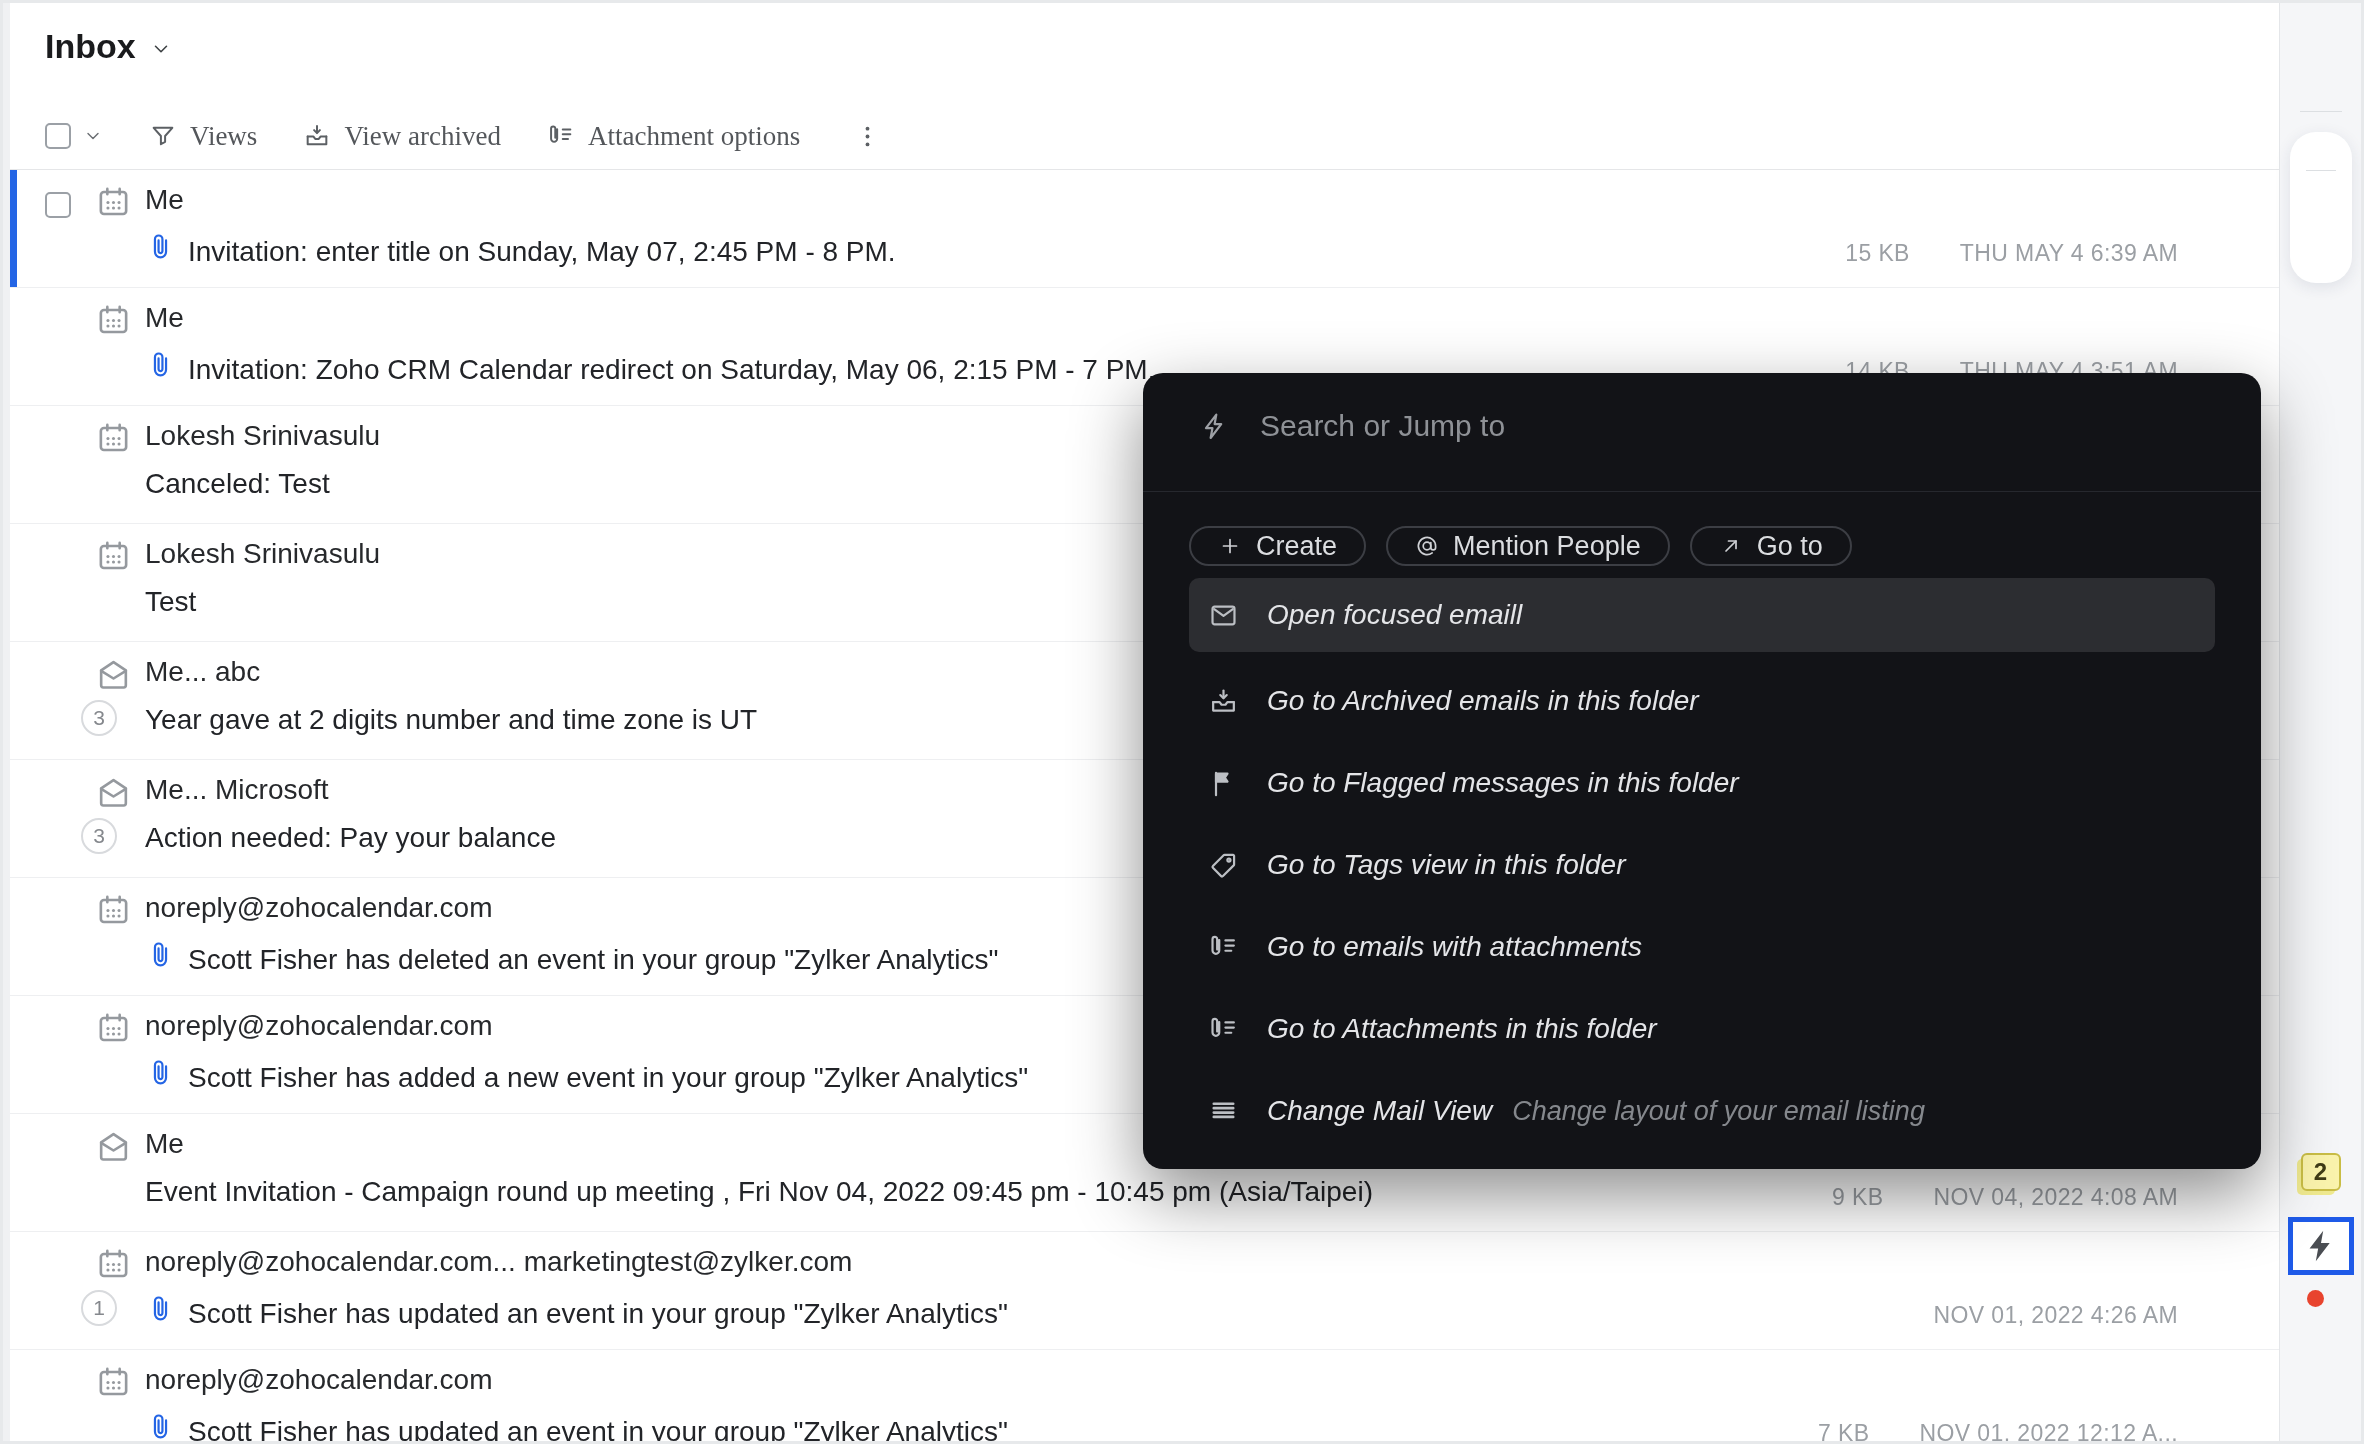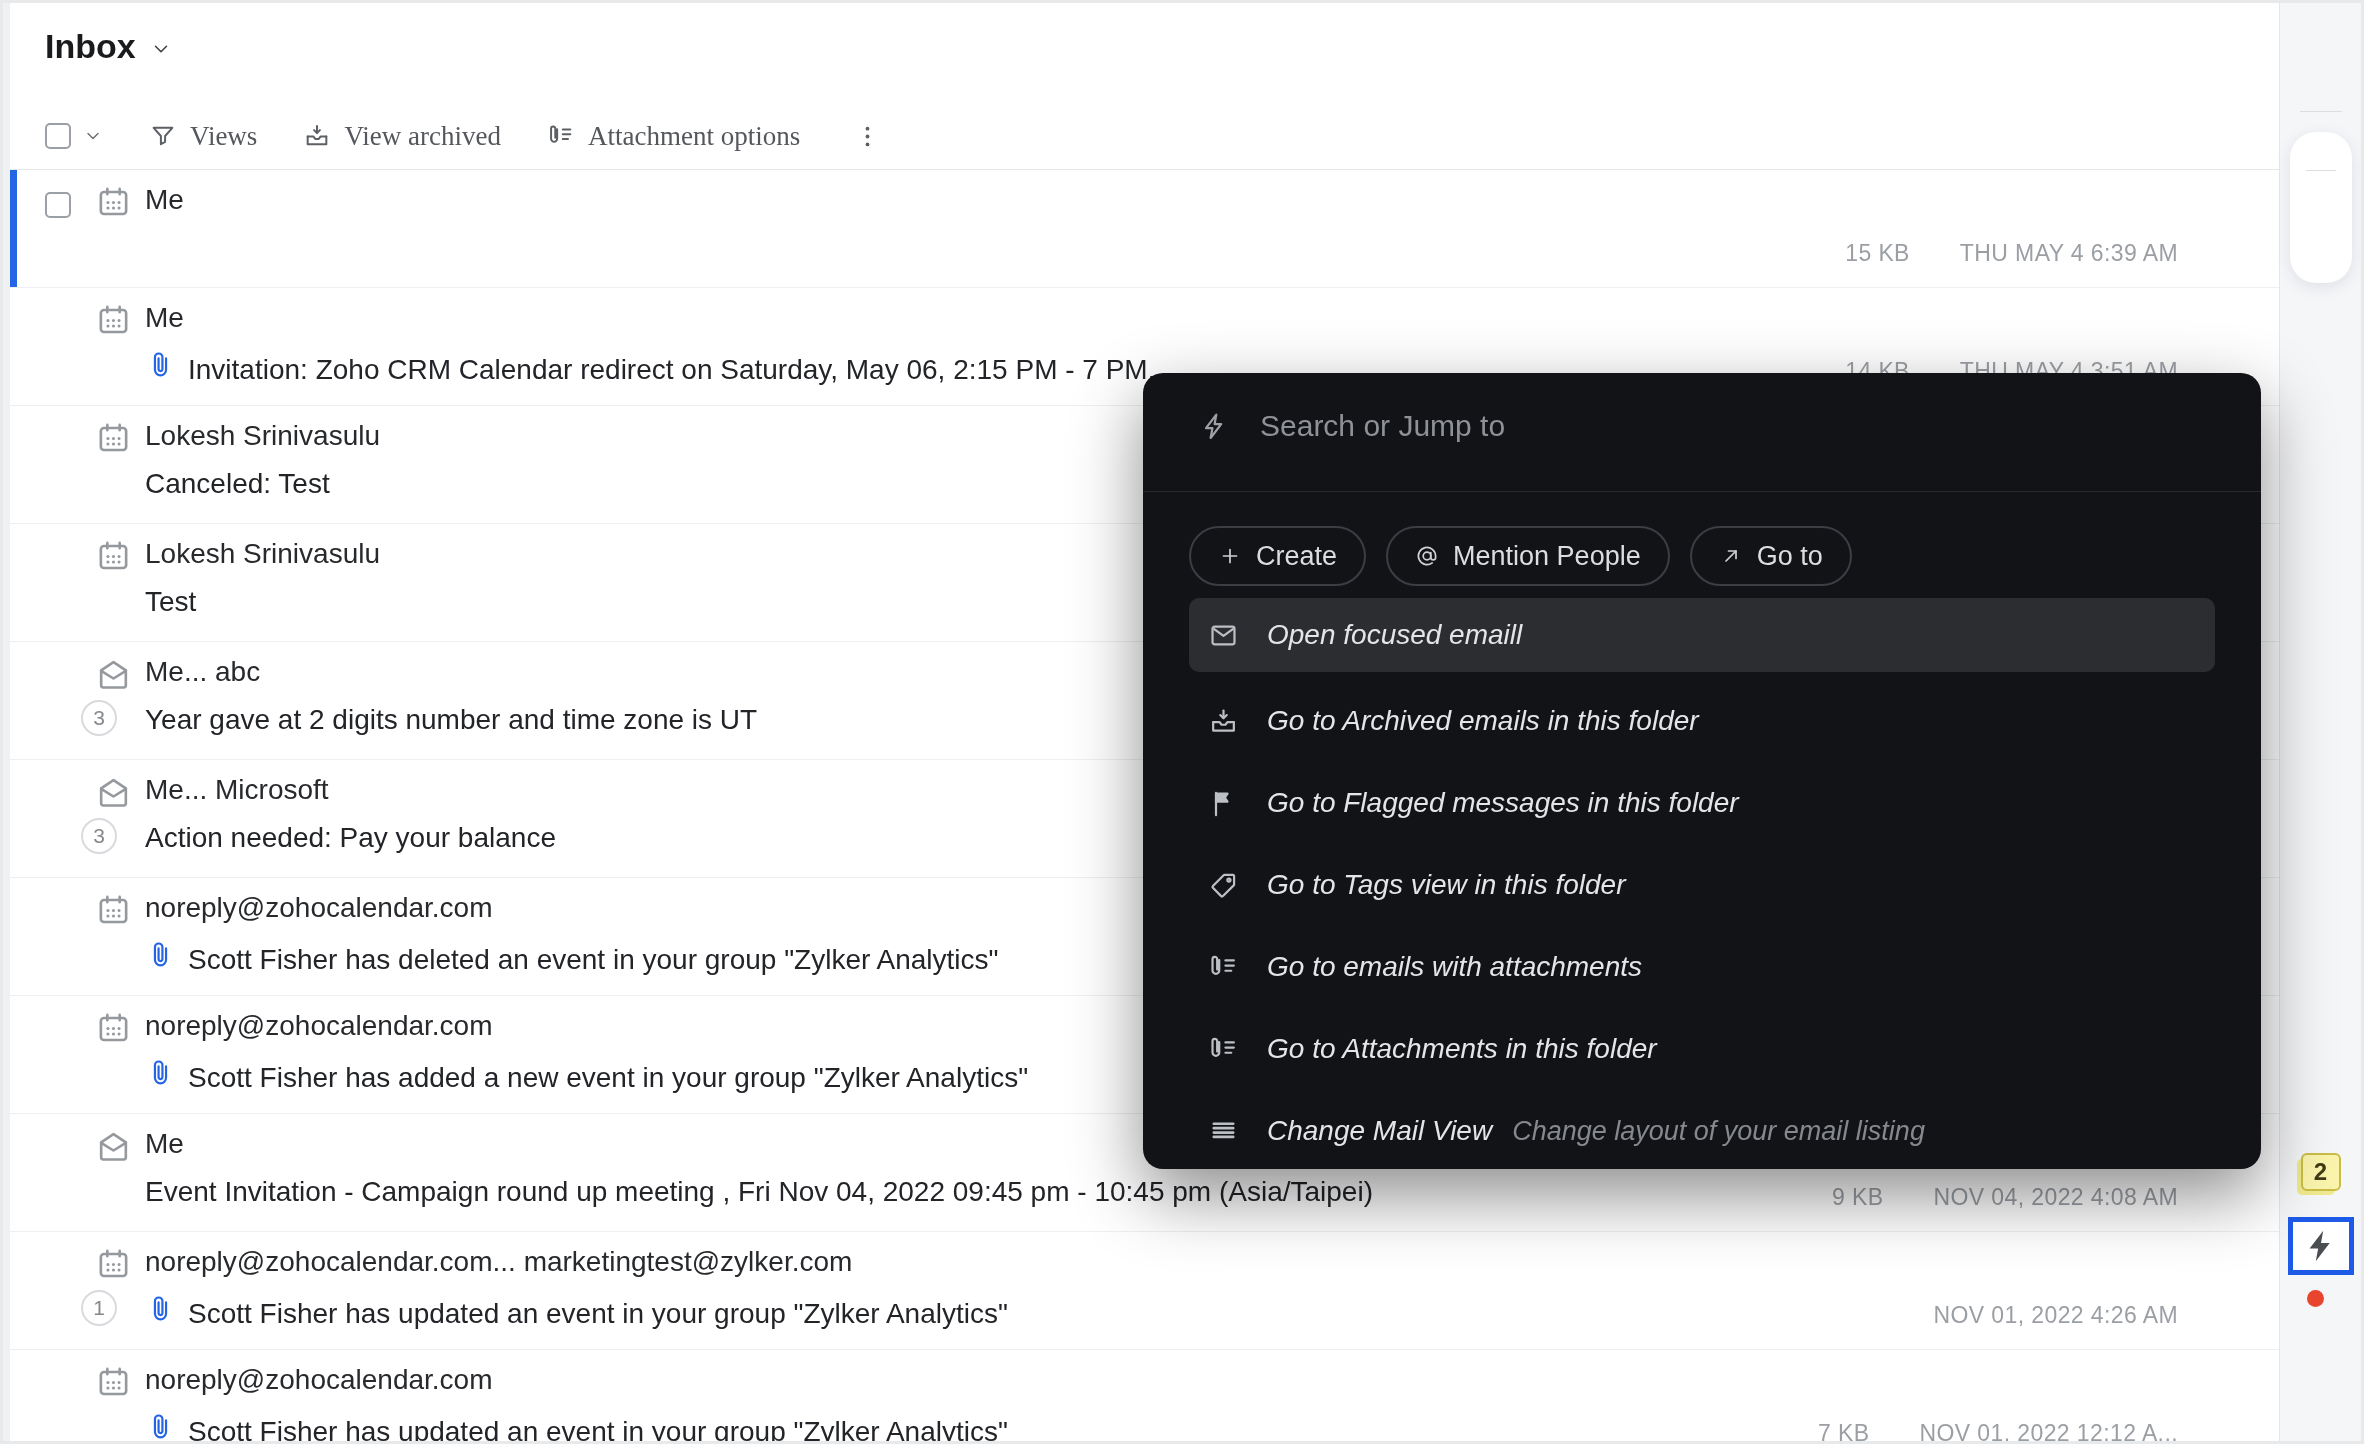--- a/index.html
+++ b/index.html
@@ -42,21 +42,21 @@
              font-size:23px;color:#9b9fa4;letter-spacing:.4px;white-space:nowrap;justify-content:flex-end;}
   .row .size{margin-right:50px;}
 
   
   .overlay{position:absolute;left:1140px;top:370px;width:1118px;height:796px;background:#121317;border-radius:20px;
            box-shadow:0 26px 70px rgba(0,0,0,.45);z-index:10;overflow:hidden;color:#e6e7ea;}
   .ov-search{height:106px;display:flex;align-items:center;padding:0 40px 12px 56px;border-bottom:1px solid #26282e;cursor:text;}
   .ov-search .icon{font-size:31px;color:#9da0a5;}
   .ov-search .ph{margin-left:30px;font-size:30px;color:#8e9196;}
   .ov-pills{display:flex;gap:20px;margin:34px 0 0 46px;}
-  .pill{display:flex;align-items:center;gap:14px;height:60px;padding:0 27px;border:2px solid #3c3e44;border-radius:30px;
+  .pill{display:flex;align-items:center;gap:14px;height:40px;padding:0 27px;border:2px solid #3c3e44;border-radius:30px;
         font-size:27px;color:#dbdde0;cursor:pointer;box-sizing:border-box;white-space:nowrap;}
   .pill .icon{font-size:24px;color:#cfd1d5;}
   .ov-items{margin-top:12px;padding:0 46px;font-style:italic;}
   .ov-item{display:flex;align-items:center;height:82px;padding:0 20px 0 16px;border-radius:10px;
            font-size:28px;color:#e4e5e8;cursor:pointer;white-space:nowrap;}
   .ov-item .icon{font-size:31px;color:#bcbfc4;margin-right:26px;width:36px;justify-content:center;}
   .ov-item.highlighted{background:#2c2d31;height:74px;margin-bottom:8px;}
   .ov-item .sub{margin-left:20px;color:#85888d;font-size:27px;}
 
   
@@ -178,20 +178,28 @@
                 <circle cx="8.4" cy="12" r="1"></circle>
                 <circle cx="12" cy="12" r="1"></circle>
                 <circle cx="15.6" cy="12" r="1"></circle>
                 <circle cx="8.4" cy="15.6" r="1"></circle>
                 <circle cx="12" cy="15.6" r="1"></circle>
                 <circle cx="15.6" cy="15.6" r="1"></circle>
               </g>
             </svg>
           </span></span>
         <span class="sender">Me</span>
+        <span class="line2">
+          <span class="clip"><span class="icon ">
+              <svg viewBox="0 0 24 24" fill="none" stroke="currentColor" stroke-width="1.7" stroke-linecap="round" stroke-linejoin="round">
+                <path d="M16.3 6.5v8.8a4.3 4.3 0 0 1-8.6 0V5.6a2.9 2.9 0 0 1 5.8 0v9.2a1.5 1.5 0 0 1-3 0V6.5"></path>
+              </svg>
+            </span></span>
+          <span>Invitation: enter title on Sunday, May 07, 2:45 PM - 8 PM.</span>
+        </span>
         <span class="meta">
           <span class="size">15 KB</span>
           <span class="date">THU MAY 4 6:39 AM</span>
         </span>
       </div>
       <div class="row">
         <span class="ricon"><span class="icon ">
             <svg viewBox="0 0 24 24" fill="none" stroke="currentColor" stroke-width="1.7" stroke-linecap="round" stroke-linejoin="round">
               <rect x="3.8" y="5.2" width="16.4" height="14.3" rx="2"></rect>
               <path d="M8 3.2v3.4M16 3.2v3.4"></path>

